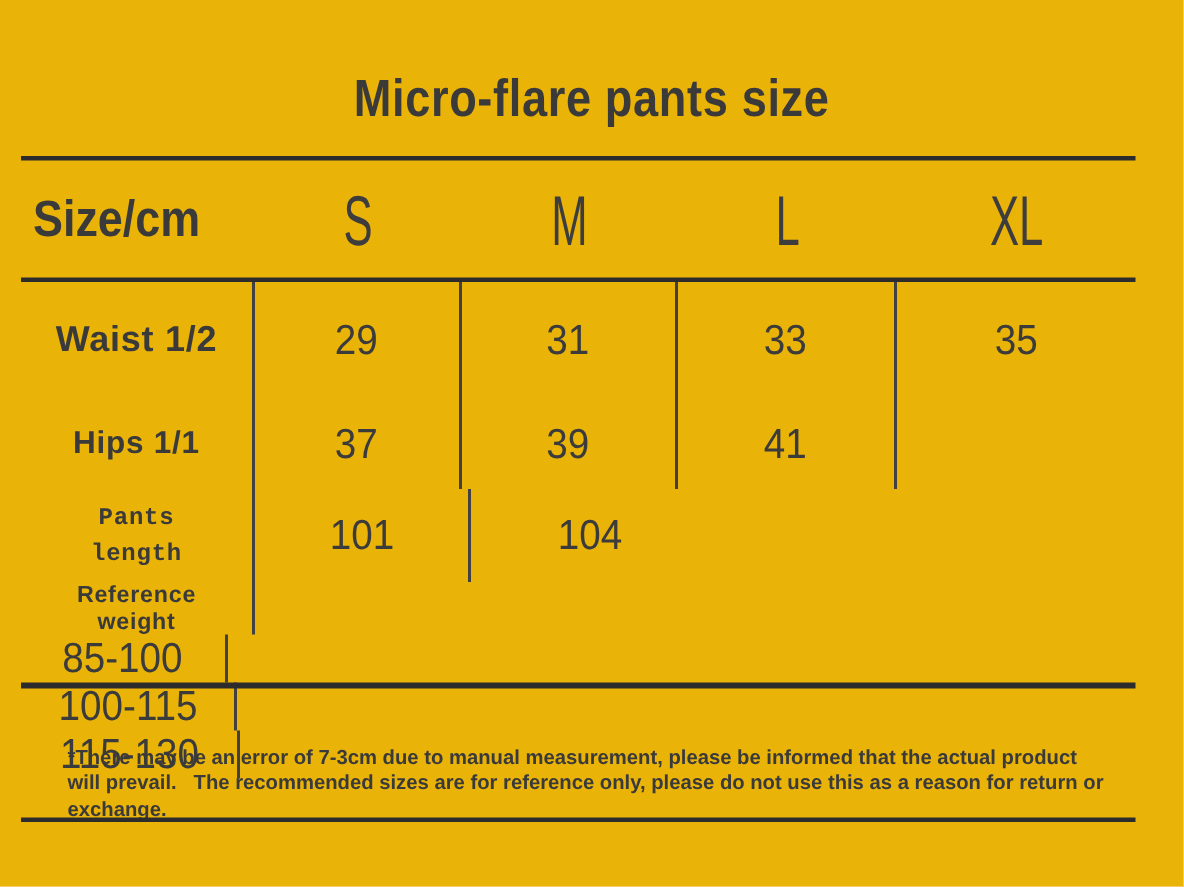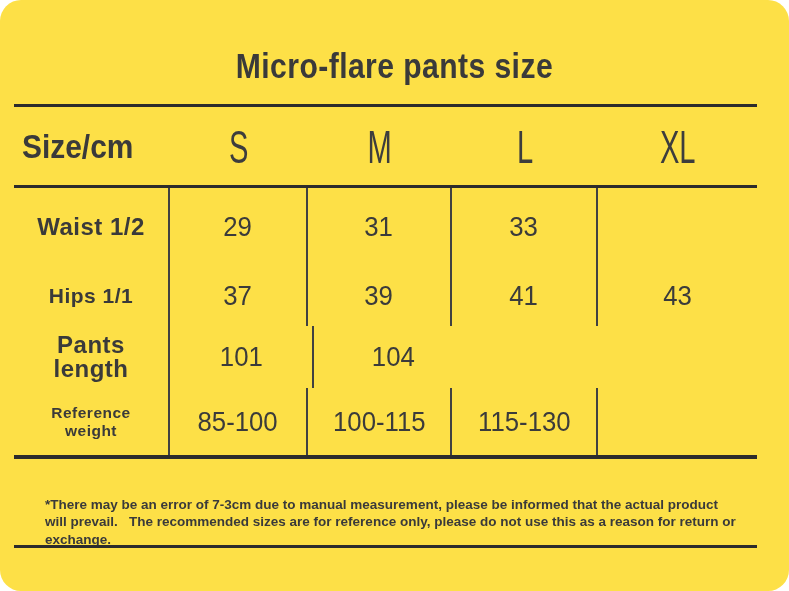--- a/index.html
+++ b/index.html
@@ -1,24 +1,23 @@
 <!DOCTYPE html>
 <html><head>
 <meta charset="utf-8">
 <style>
   html, body { margin: 0; padding: 0; }
   .page {
     position: relative;
     width: 789px;
     height: 591px;
-    background: #fde047;
+    background: #eab308;
     font-family: "Liberation Sans", sans-serif;
     color: #3a3a3a;
     overflow: hidden;
-    border-radius: 21px;
   }
 
   
   .title-wrap {
     position: absolute;
     top: 44px; left: 0; right: 0;
     text-align: center;
     line-height: 44px;
   }
   .title-text {
@@ -87,37 +86,37 @@
     position: absolute;
     top: 188px; left: 14px;
     width: 743px; height: 267px;
     display: flex;
     flex-direction: column;
   }
   .body-row { display: flex; }
   .r0 { height: 78px; }
   .r1 { height: 60px; }
   .r2 { height: 62px; }
-  .r3 { height: 67px; }
+  .r3 { height: 67px; flex-direction: column; }
   .cell {
     display: flex;
     align-items: center;
     justify-content: center;
     box-sizing: border-box;
   }
   .sep { border-right: 2px solid #414141; }
   .row-label {
     font-weight: 700;
     text-align: center;
     white-space: pre-line;
     letter-spacing: 0.5px;
   }
   .lab0 { font-size: 24px; }
   .lab1 { font-size: 21px; }
-  .lab2 { font-size: 24px; line-height: 24px; }
+  .lab2 { font-size: 16px; line-height: 24px; font-family: Liberation Mono, monospace; }
   .lab3 { font-size: 15.5px; line-height: 17.5px; }
   .value {
     display: inline-block;
     font-size: 28px;
     font-weight: 400;
     color: #3b3b3b;
     transform: scaleX(0.92);
     transform-origin: center;
     white-space: nowrap;
   }
@@ -173,37 +172,37 @@
       </div>
       <div class="cell c1 sep">
         <span class="value">29</span>
       </div>
       <div class="cell c2 sep">
         <span class="value">31</span>
       </div>
       <div class="cell c3 sep">
         <span class="value">33</span>
       </div>
+      <div class="cell c4">
+        <span class="value">35</span>
+      </div>
     </div>
 
     <div class="body-row r1">
       <div class="cell c0 sep">
         <span class="row-label lab1">Hips 1/1</span>
       </div>
       <div class="cell c1 sep">
         <span class="value">37</span>
       </div>
       <div class="cell c2 sep">
         <span class="value">39</span>
       </div>
       <div class="cell c3 sep">
         <span class="value">41</span>
-      </div>
-      <div class="cell c4">
-        <span class="value">43</span>
       </div>
     </div>
 
     <div class="body-row r2">
       <div class="cell c0 sep">
         <span class="row-label lab2">Pants
 length</span>
       </div>
       <div class="cell c2 sep">
         <span class="value">101</span>

